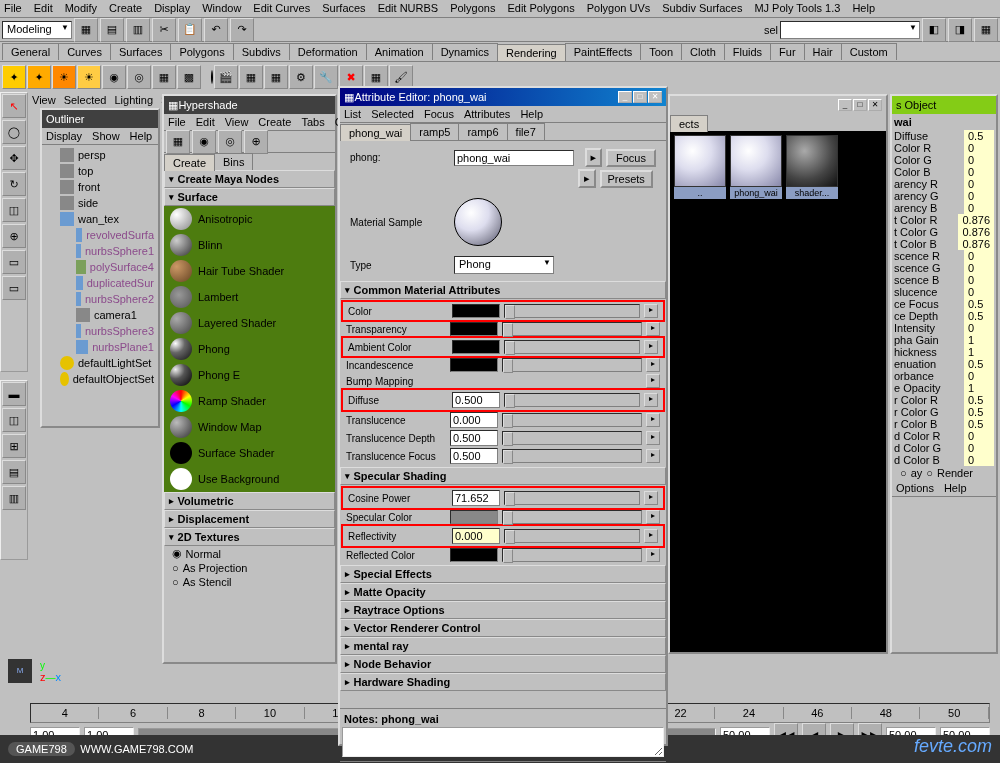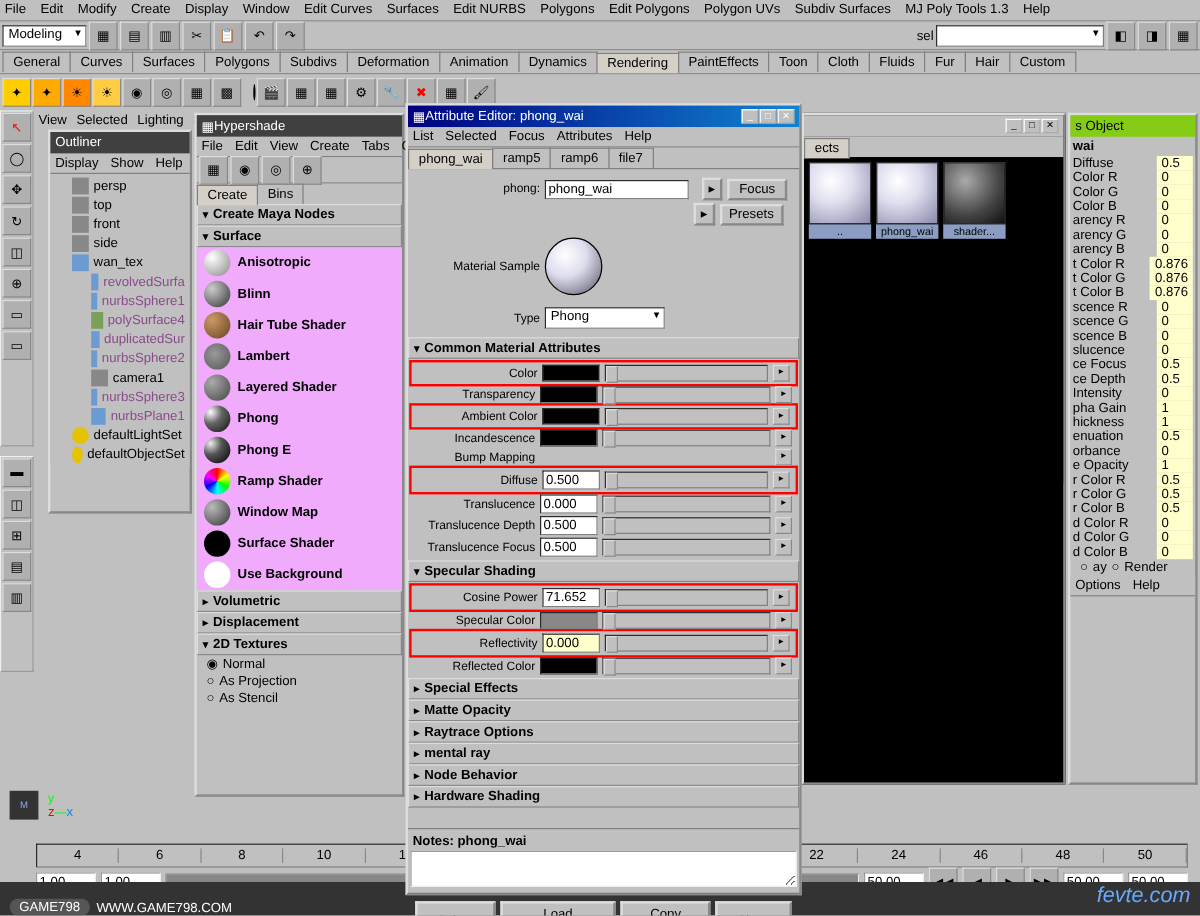--- a/index.html
+++ b/index.html
@@ -26,46 +26,46 @@
 .tree-item.child { padding-left: 32px; }
 .tree-item.sel { color: #8b4a8b; }
 .node-icon { width: 14px; height: 14px; display: inline-block; }
 .nurbs-icon { background: #6b9bd1; }
 .mesh-icon { background: #7ba05b; }
 .cam-icon { background: #888; }
 .light-icon { background: #e6c200; border-radius: 50%; }
 .section-head { background: #c0c0c0; border: 1px outset #ddd; padding: 2px 4px; font-weight: bold; display: flex; align-items: center; gap: 4px; }
 .section-head::before { content: "▸"; font-size: 9px; }
 .section-head.open::before { content: "▾"; }
-.shader-list { background: #f0abfc; font-weight: bold; }
+.shader-list { background: #4d7c0f; }
 .shader-row { display: flex; align-items: center; gap: 6px; padding: 2px 6px; }
 .swatch { width: 22px; height: 22px; border-radius: 50%; }
 .attr-row { display: flex; align-items: center; padding: 1px 4px; gap: 4px; }
-.attr-label { width: 100px; text-align: right; font-size: 10px; }
+.attr-label { width: 100px; text-align: left; font-size: 10px; }
 .attr-field { width: 48px; height: 16px; background: #fff; border: 1px inset #808080; padding: 0 2px; }
 .attr-slider { flex: 1; height: 14px; background: #c0c0c0; border: 1px inset #808080; position: relative; }
 .attr-slider::after { content: ""; position: absolute; width: 8px; height: 12px; background: #c0c0c0; border: 1px outset #ddd; top: 0; }
 .color-chip { width: 48px; height: 14px; border: 1px inset #808080; }
 .map-btn { width: 14px; height: 14px; background: #c0c0c0; border: 1px outset #ddd; font-size: 8px; text-align: center; }
 .hl { border: 2px solid red; padding: 1px; margin: -1px; }
 .btn { background: #c0c0c0; border: 2px outset #ddd; padding: 3px 16px; }
 .radio { display: flex; align-items: center; gap: 4px; padding: 1px 8px; }
 .timeline { position: absolute; bottom: 40px; left: 30px; right: 10px; height: 20px; background: #c0c0c0; border: 1px inset #808080; display: flex; align-items: center; font-size: 9px; }
 .tick { flex: 1; text-align: center; border-right: 1px solid #888; }
 .range-row { position: absolute; bottom: 18px; left: 30px; right: 10px; height: 20px; display: flex; gap: 4px; align-items: center; }
 .frame-field { width: 50px; height: 16px; background: #fff; border: 1px inset; padding: 0 2px; }
 .toolbox { position: absolute; left: 0; width: 28px; background: #c0c0c0; border: 1px outset; }
 .toolbox .icon { width: 24px; height: 24px; margin: 1px; }
 .hypershade-swatches { display: flex; gap: 4px; padding: 4px; background: #000; }
 .hs-swatch { width: 52px; height: 52px; border: 1px solid #333; background: radial-gradient(circle at 35% 30%, #fff, #888 60%, #222); }
 .hs-label { background: #8b9dc3; color: #000; font-size: 9px; padding: 1px; text-align: center; width: 52px; overflow: hidden; }
 .right-attrs { background: #c0c0c0; font-size: 10px; }
 .right-attrs div { display: flex; padding: 0 2px; }
 .right-attrs .v { margin-left: auto; background: #ffffcc; padding: 0 4px; min-width: 30px; }
-.footer-bar { position: absolute; bottom: 0; left: 0; right: 0; height: 28px; background: #333; color: #fff; display: flex; align-items: flex-end; padding: 0 8px; font-size: 10px; }
+.footer-bar { position: absolute; bottom: 0; left: 0; right: 0; height: 28px; background: #333; color: #fff; display: flex; align-items: center; padding: 0 8px; font-size: 10px; }
 </style>
 </head>
 <body>
 
 <div class="menubar" id="menubar">
     <span>File</span>
     <span>Edit</span>
     <span>Modify</span>
     <span>Create</span>
     <span>Display</span>
@@ -458,20 +458,21 @@
         <span class="attr-label">Reflected Color</span>
         <div class="color-chip" style="background:#000"></div>
         <div class="attr-slider"></div>
         <div class="map-btn">▸</div>
       </div>
   </div>
 
   <div class="section-head">Special Effects</div>
   <div class="section-head">Matte Opacity</div>
   <div class="section-head">Raytrace Options</div>
+  <div class="section-head">Vector Renderer Control</div>
   <div class="section-head">mental ray</div>
   <div class="section-head">Node Behavior</div>
   <div class="section-head">Hardware Shading</div>
 
   <div style="padding:2px;border-top:1px solid #808080;margin-top:17px">
     <div style="font-weight:bold;padding:2px">Notes: phong_wai</div>
     <textarea style="width: 100%; height: 30px; border: 1px inset;"></textarea>
   </div>
   <div style="display:flex;gap:4px;padding:6px;justify-content:space-around;border-top:1px solid #808080" id="ae-buttons">
       <button class="btn">Select</button>

